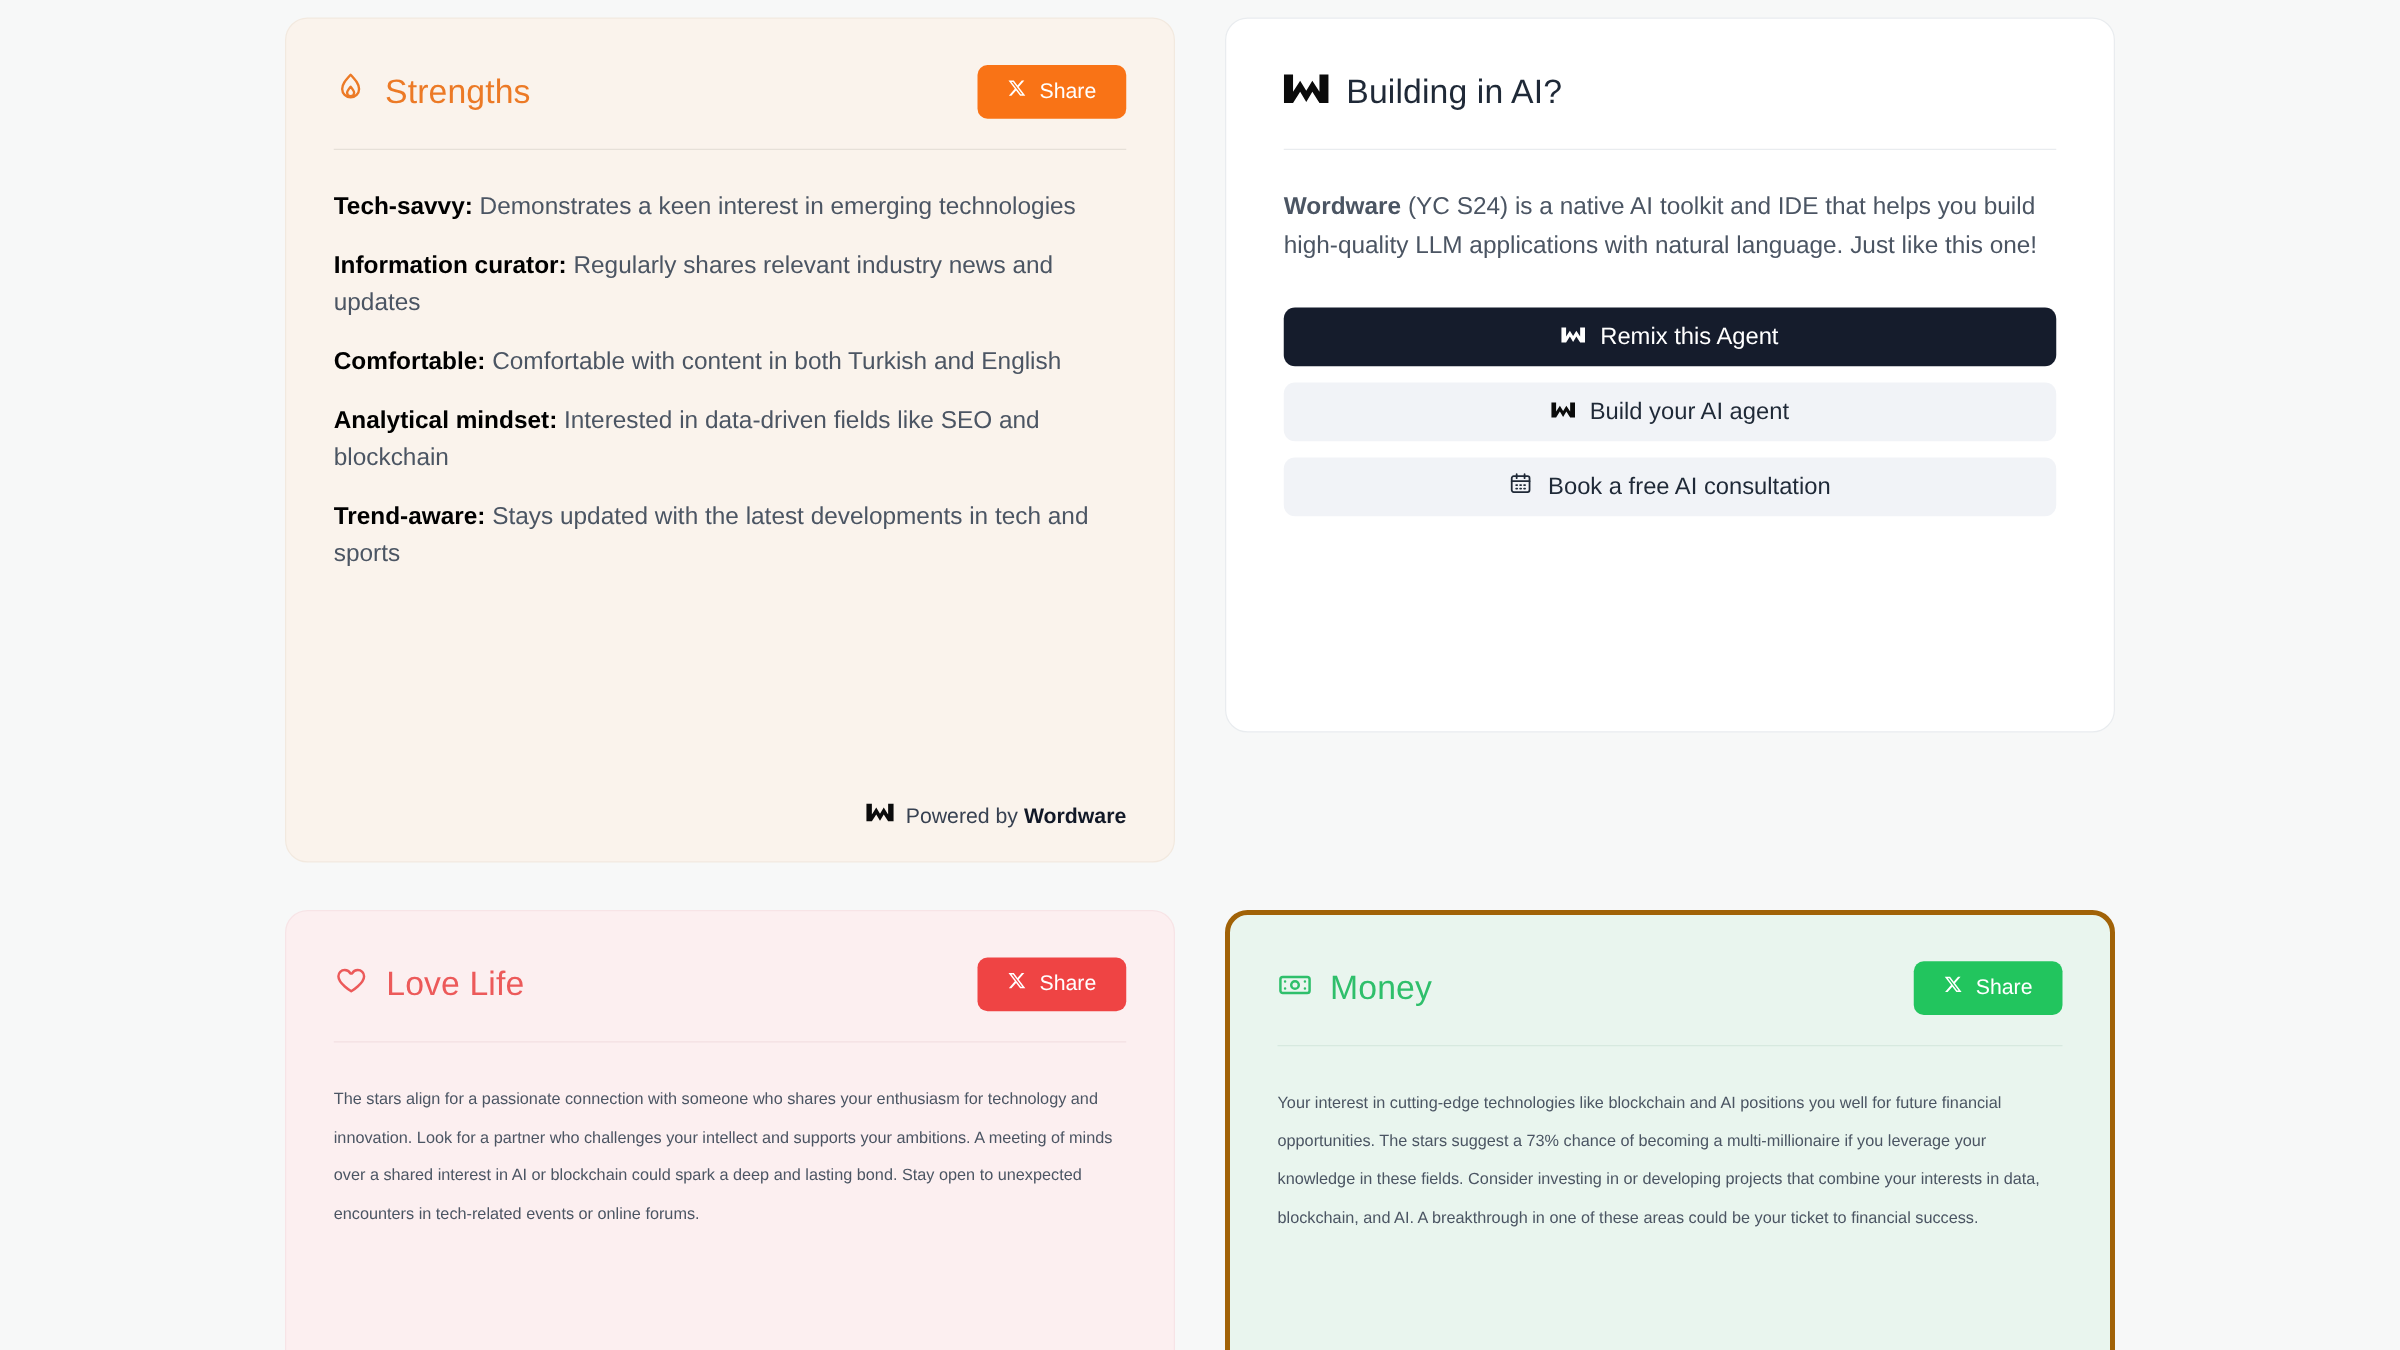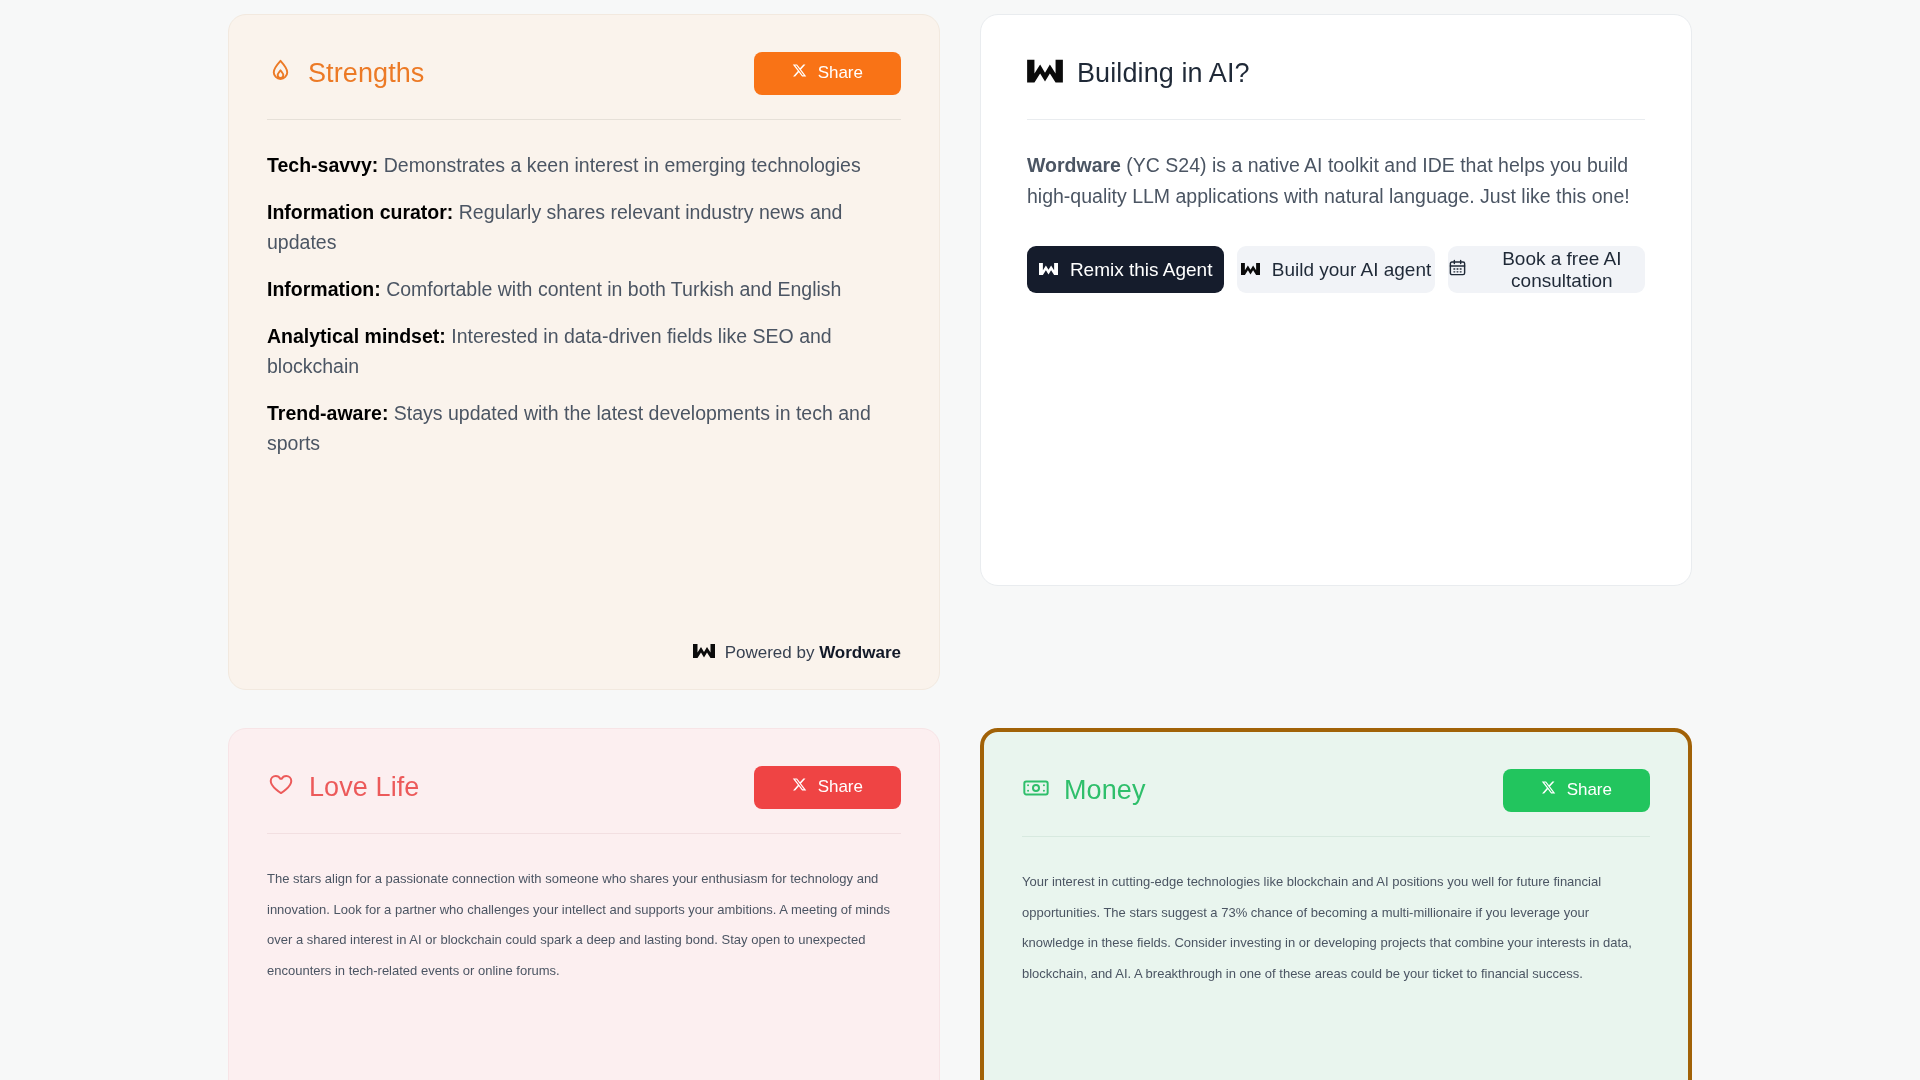--- a/index.html
+++ b/index.html
@@ -88,21 +88,21 @@
 
   .title-icon { display: block; }
 
   
   .share-btn {
     display: inline-flex;
     align-items: center;
     justify-content: center;
     gap: 11px;
     height: 43px;
-    padding: 0 38px;
+    padding: 0 24px;
     border: none;
     border-radius: 8px;
     color: #ffffff;
     font-size: 17px;
     font-family: "Liberation Sans", sans-serif;
     cursor: pointer;
   }
   .share-orange { background: #f97316; }
   .share-red    { background: #ef4444; }
   .share-green  { background: #22c55e; }
@@ -149,21 +149,21 @@
     font-size: 19.5px;
     line-height: 31px;
     color: #4b5563;
     margin-top: 30px;
   }
 
   
   .promo-actions {
     margin-top: 34px;
     display: flex;
-    flex-direction: row;
+    flex-direction: column;
     gap: 13px;
   }
 
   .promo-btn {
     display: flex;
     align-items: center;
     justify-content: center;
     gap: 12px;
     height: 47px;
     border-radius: 9px;
@@ -225,21 +225,21 @@
     <div class="divider"></div>
 
     <div class="card-body">
       <p class="strength-item">
         <b>Tech-savvy:</b><span> Demonstrates a keen interest in emerging technologies</span>
       </p>
       <p class="strength-item">
         <b>Information curator:</b><span> Regularly shares relevant industry news and updates</span>
       </p>
       <p class="strength-item">
-        <b>Information:</b><span> Comfortable with content in both Turkish and English</span>
+        <b>Comfortable:</b><span> Comfortable with content in both Turkish and English</span>
       </p>
       <p class="strength-item">
         <b>Analytical mindset:</b><span> Interested in data-driven fields like SEO and blockchain</span>
       </p>
       <p class="strength-item">
         <b>Trend-aware:</b><span> Stays updated with the latest developments in tech and sports</span>
       </p>
     </div>
 
     <div class="card-footer">

